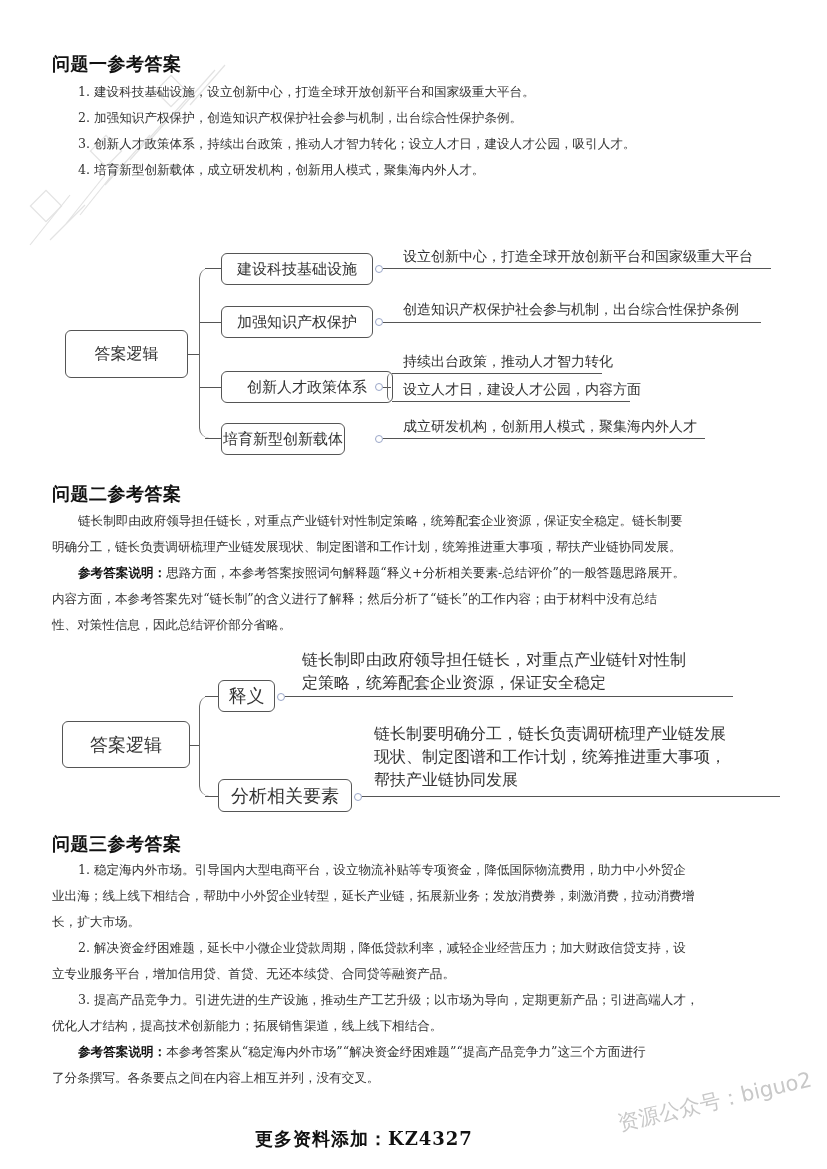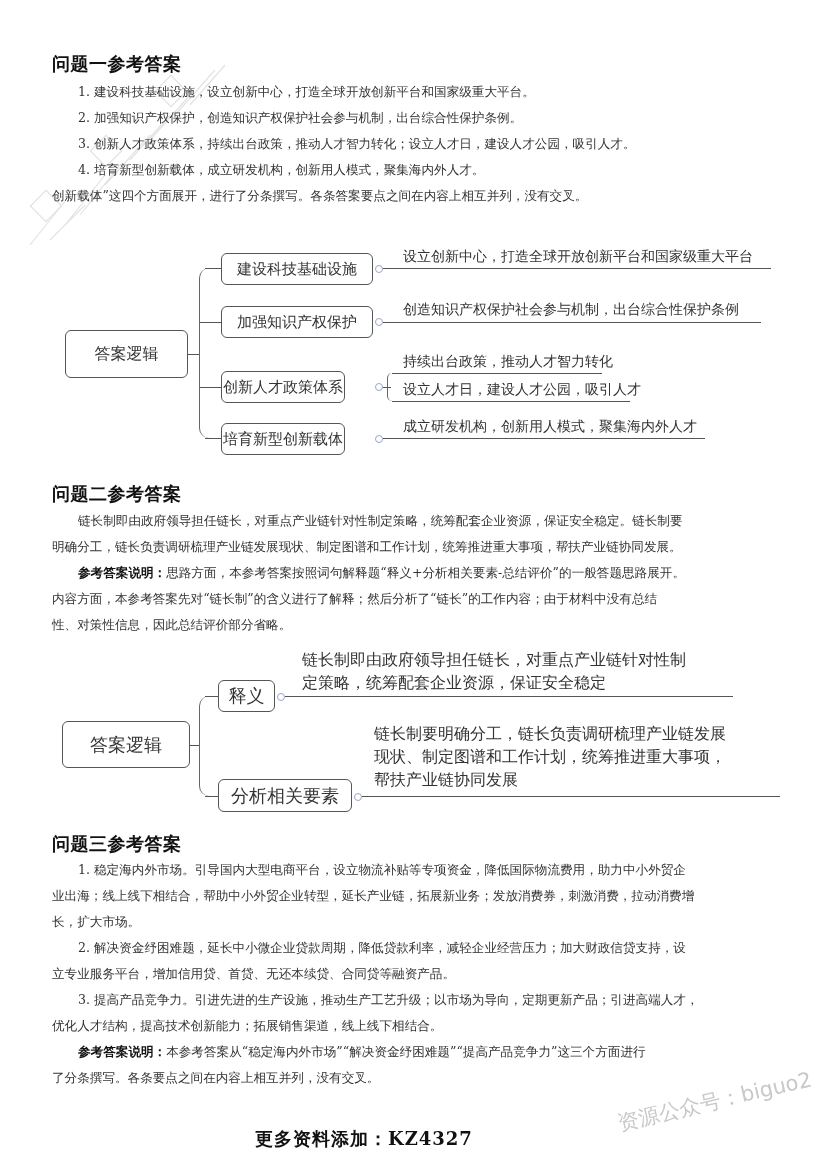--- a/index.html
+++ b/index.html
@@ -40,54 +40,53 @@
   </g>
 </svg>
 
 <div class="h" style="top:52px;">问题一参考答案</div>
 
 <div class="p" style="top:79px;">
   <span class="line"><span class="ind"></span><span>1. 建设科技基础设施，设立创新中心，打造全球开放创新平台和国家级重大平台。</span></span>
   <span class="line"><span class="ind"></span><span>2. 加强知识产权保护，创造知识产权保护社会参与机制，出台综合性保护条例。</span></span>
   <span class="line"><span class="ind"></span><span>3. 创新人才政策体系，持续出台政策，推动人才智力转化；设立人才日，建设人才公园，吸引人才。</span></span>
   <span class="line"><span class="ind"></span><span>4. 培育新型创新载体，成立研发机构，创新用人模式，聚集海内外人才。</span></span>
-  <span class="line">创新载体”这四个方面展开，进行了分条撰写。各条答案要点之间在内容上相互并列，没有交叉。</span>
 </div>
 
 <div>
   <div class="box" style="left:65px;top:330px;width:123px;height:48px;font-size:16px;">答案逻辑</div>
   <div class="hline" style="left:188px;top:354px;width:12px;"></div>
   <div class="curve" style="left:199px;top:268px;width:22px;height:170px;border-radius:10px 0 0 10px;border-top:none;border-bottom:none;"></div>
   <div class="hline" style="left:205px;top:268px;width:16px;"></div>
   <div class="hline" style="left:200px;top:322px;width:21px;"></div>
   <div class="hline" style="left:200px;top:387px;width:21px;"></div>
   <div class="hline" style="left:205px;top:438px;width:16px;"></div>
 
   <div class="box" style="left:221px;top:253px;width:152px;height:32px;font-size:15px;">建设科技基础设施</div>
   <div class="box" style="left:221px;top:306px;width:152px;height:32px;font-size:15px;">加强知识产权保护</div>
-  <div class="box" style="left:221px;top:371px;width:124px;height:32px;font-size:15px;">创新人才政策体系</div>
+  <div class="box" style="left:221px;top:371px;width:172px;height:32px;font-size:15px;">创新人才政策体系</div>
   <div class="box" style="left:221px;top:423px;width:124px;height:32px;font-size:15px;">培育新型创新载体</div>
 
   <div class="dot" style="left:375px;top:265px;"></div>
   <div class="dot" style="left:375px;top:318px;"></div>
   <div class="dot" style="left:375px;top:383px;"></div>
   <div class="dot" style="left:375px;top:435px;"></div>
 
   <div class="hline" style="left:383px;top:268px;width:388px;"></div>
   <div class="leaf" style="left:403px;top:245px;">设立创新中心，打造全球开放创新平台和国家级重大平台</div>
 
   <div class="hline" style="left:383px;top:322px;width:378px;"></div>
   <div class="leaf" style="left:403px;top:298px;">创造知识产权保护社会参与机制，出台综合性保护条例</div>
 
   <div class="hline" style="left:383px;top:387px;width:8px;"></div>
   <div class="curve" style="left:387px;top:373px;width:10px;height:28px;border-radius:5px 0 0 5px;border-top:none;border-bottom:none;"></div>
   <div class="hline" style="left:392px;top:373px;width:210px;"></div>
   <div class="hline" style="left:392px;top:401px;width:238px;"></div>
   <div class="leaf" style="left:403px;top:350px;">持续出台政策，推动人才智力转化</div>
-  <div class="leaf" style="left:403px;top:378px;">设立人才日，建设人才公园，吸引人才</div>
+  <div class="leaf" style="left:403px;top:378px;">设立人才日，建设人才公园，内容方面</div>
 
   <div class="hline" style="left:383px;top:438px;width:322px;"></div>
   <div class="leaf" style="left:403px;top:415px;">成立研发机构，创新用人模式，聚集海内外人才</div>
 </div>
 
 <div class="h" style="top:482px;">问题二参考答案</div>
 
 <div class="p" style="top:508px;">
   <span class="line"><span class="ind"></span><span>链长制即由政府领导担任链长，对重点产业链针对性制定策略，统筹配套企业资源，保证安全稳定。链长制要</span></span>
   <span class="line">明确分工，链长负责调研梳理产业链发展现状、制定图谱和工作计划，统筹推进重大事项，帮扶产业链协同发展。</span>

